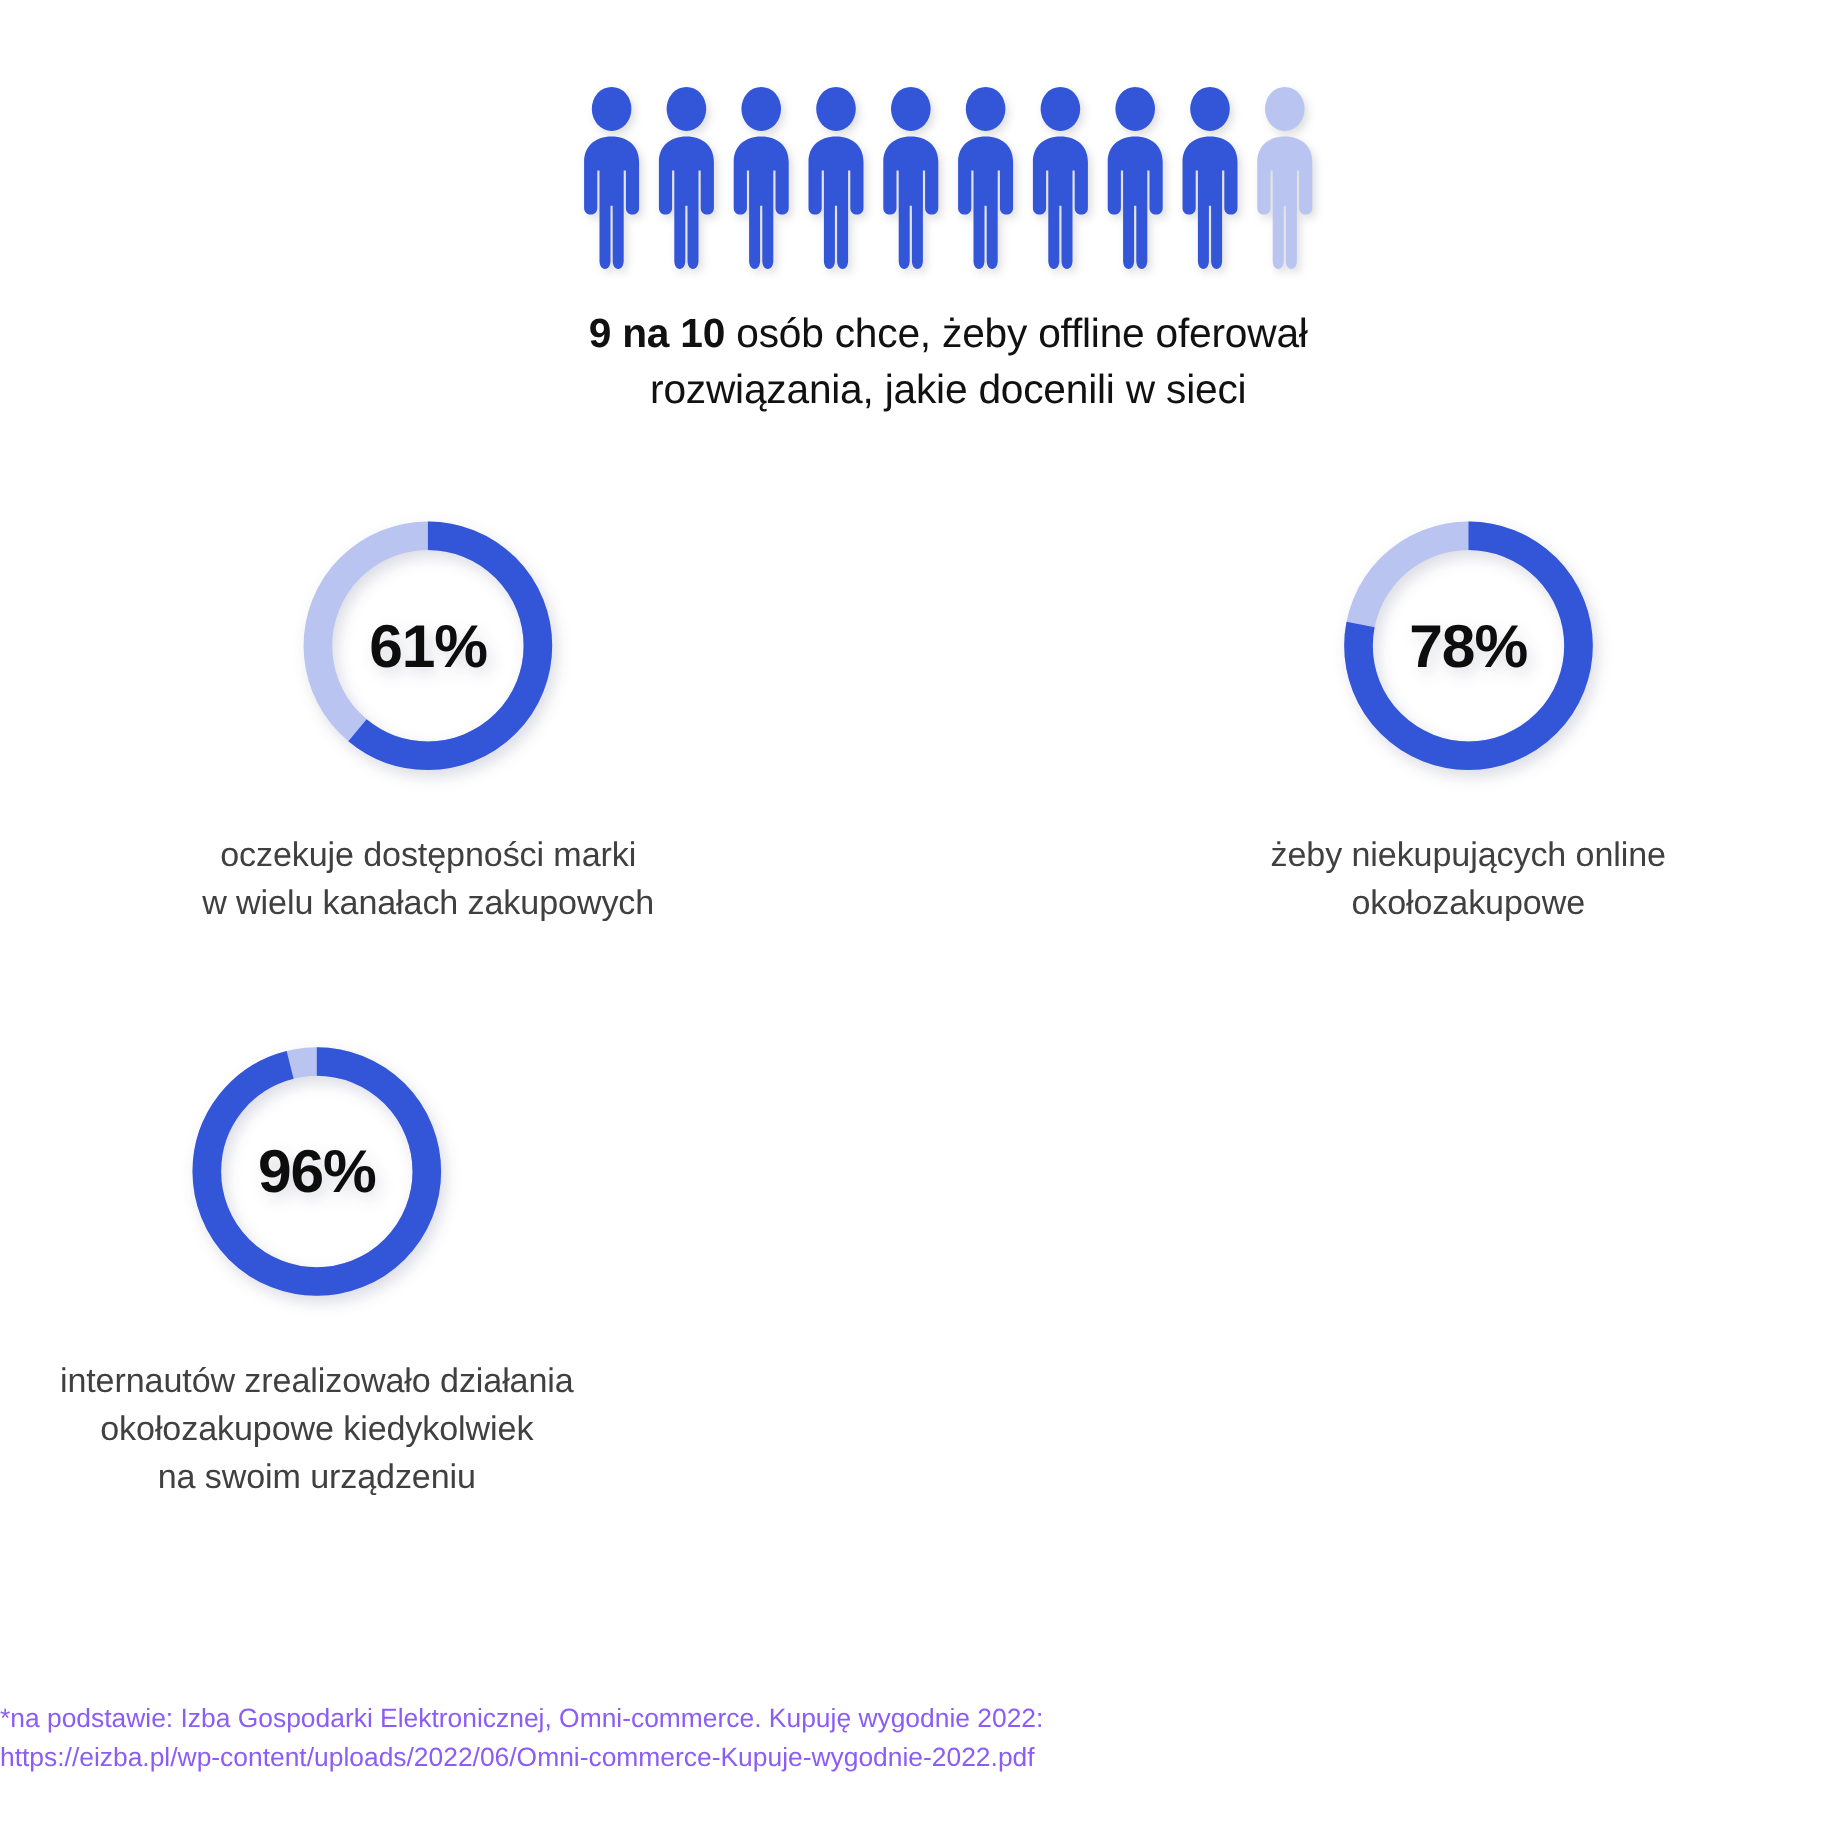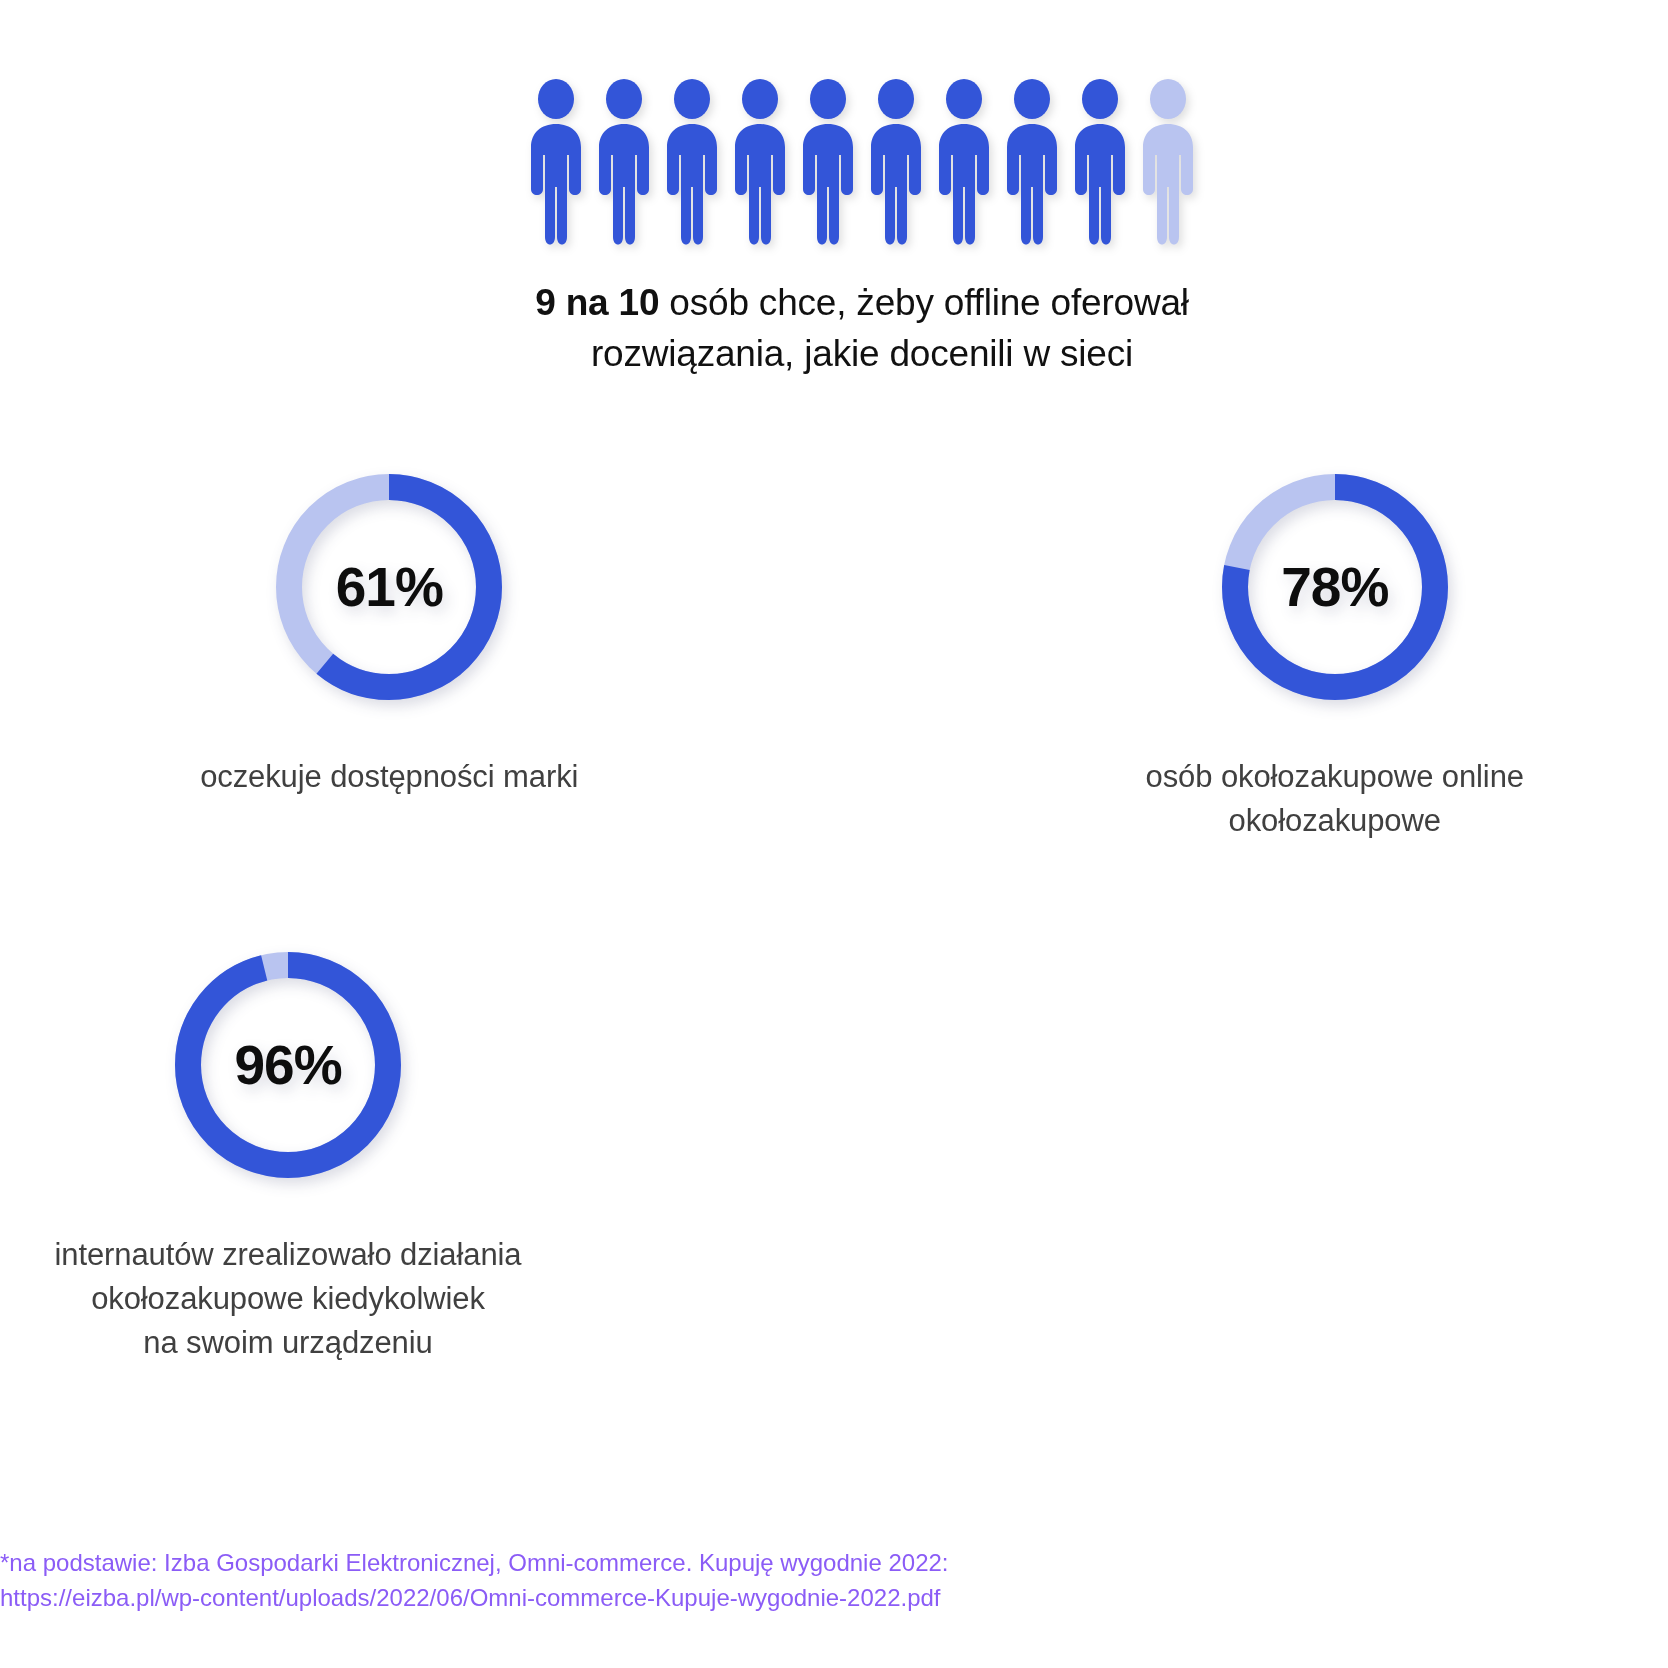--- a/index.html
+++ b/index.html
@@ -195,33 +195,34 @@
     <div class="donut-block">
       <div class="donut">
         <svg width="240" height="240" viewBox="0 0 240 240">
           <circle cx="120" cy="120" r="100" fill="none" stroke="#b9c4f0" stroke-width="26"></circle>
           <circle id="arc-0" cx="120" cy="120" r="100" fill="none" stroke="#3355d8" stroke-width="26" transform="rotate(-90 120 120)" stroke-dasharray="383.27 245.04"></circle>
         </svg>
         <div class="donut-value">61%</div>
       </div>
       <div class="donut-caption">
         <div>oczekuje dostępności marki</div>
+        <div>w wielu kanałach zakupowych</div>
       </div>
     </div>
 
     <div class="donut-block">
       <div class="donut">
         <svg width="240" height="240" viewBox="0 0 240 240">
           <circle cx="120" cy="120" r="100" fill="none" stroke="#b9c4f0" stroke-width="26"></circle>
           <circle id="arc-1" cx="120" cy="120" r="100" fill="none" stroke="#3355d8" stroke-width="26" transform="rotate(-90 120 120)" stroke-dasharray="490.09 138.23"></circle>
         </svg>
         <div class="donut-value">78%</div>
       </div>
       <div class="donut-caption">
-        <div>osób okołozakupowe online</div>
+        <div>żeby niekupujących online</div>
         <div>okołozakupowe</div>
       </div>
     </div>
 
   </div>
 
   <div class="donuts-bottom">
     <div class="donut-block">
       <div class="donut">
         <svg width="240" height="240" viewBox="0 0 240 240">

